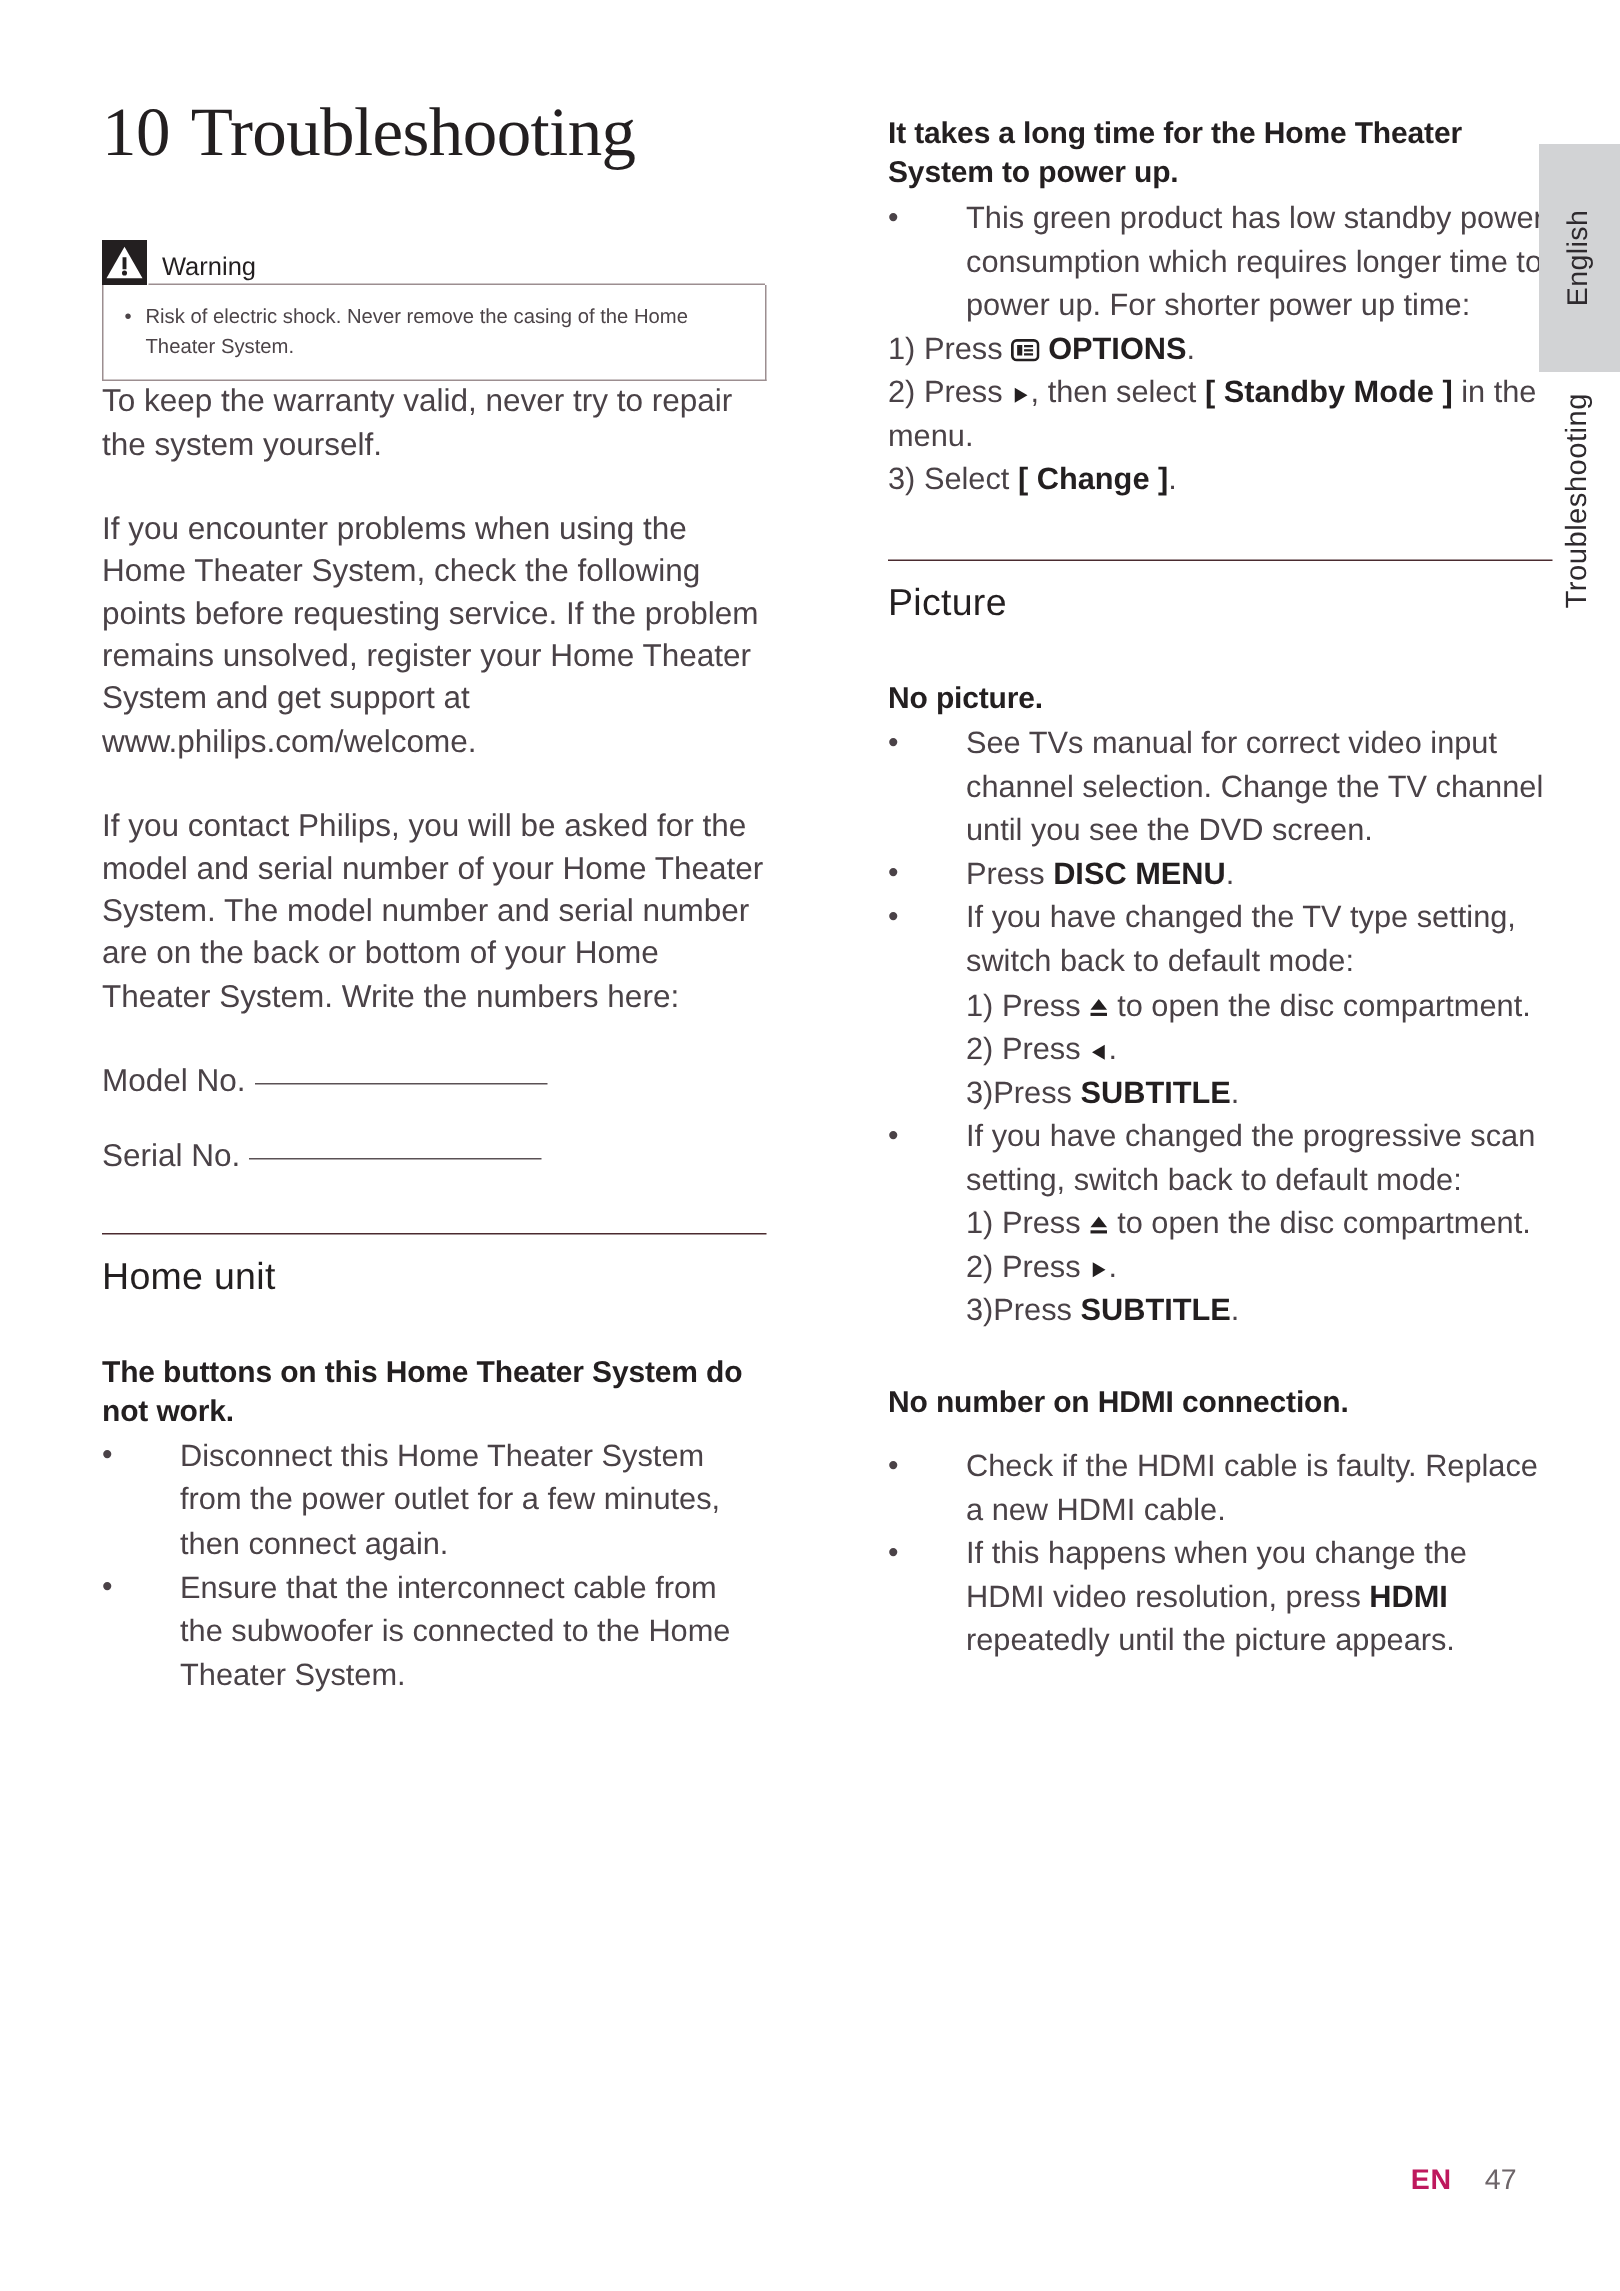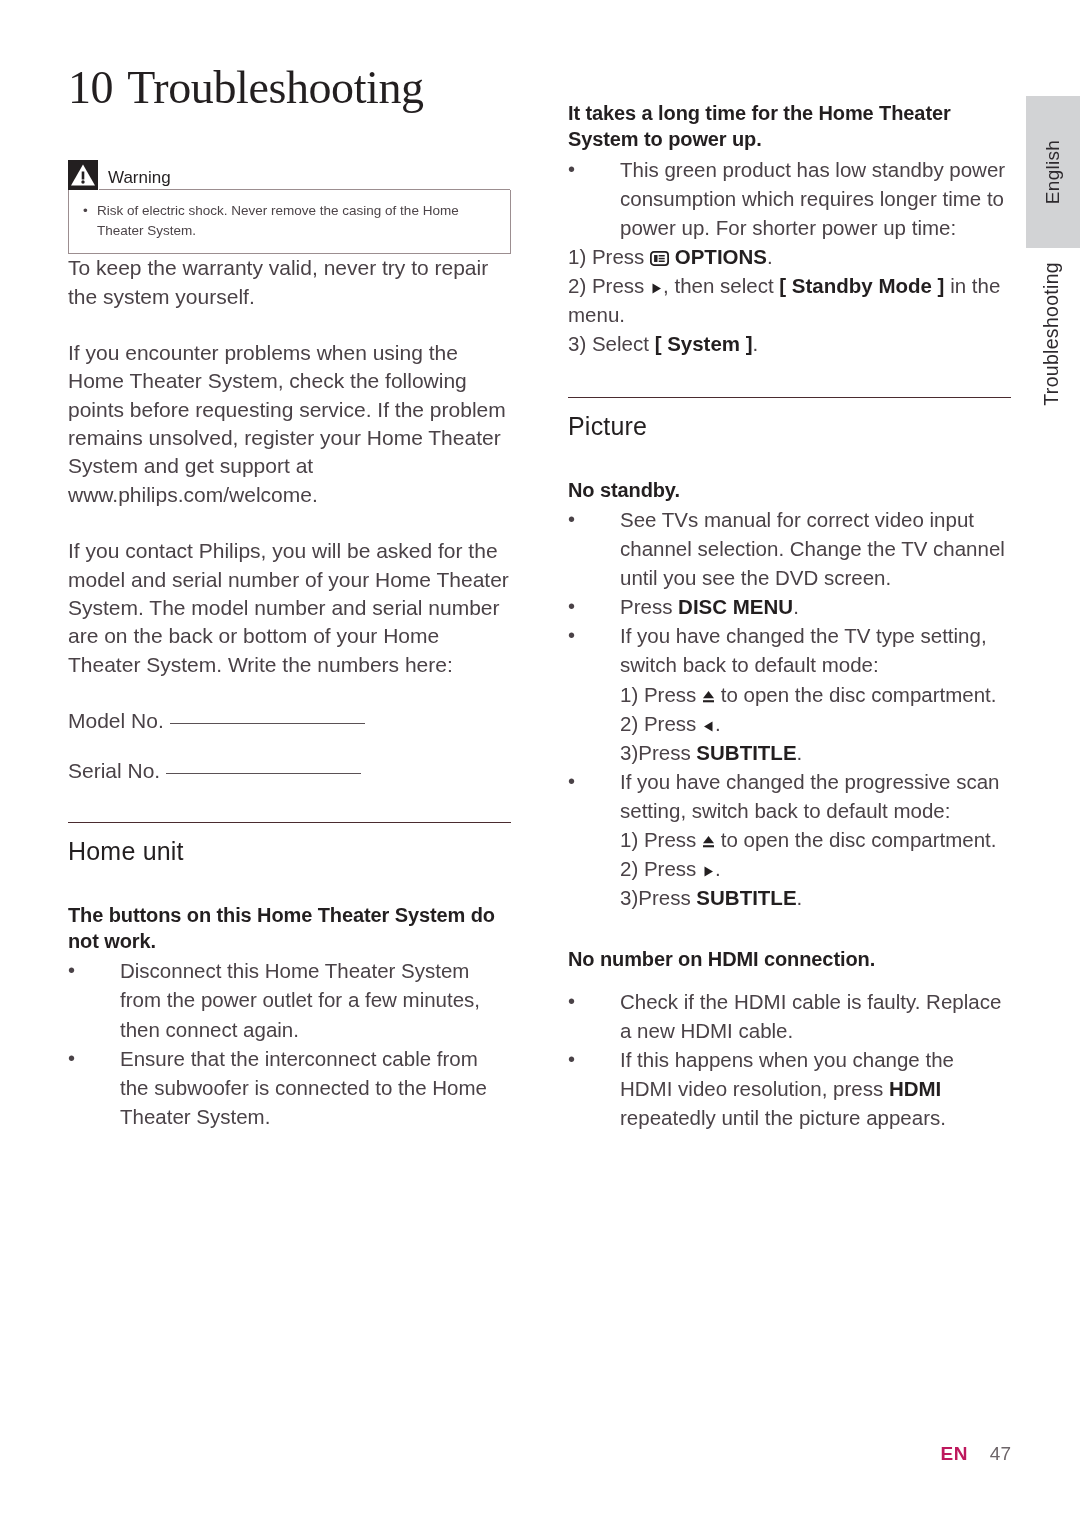--- a/index.html
+++ b/index.html
@@ -69,24 +69,23 @@
     height: 1527px;
   }
   #col-left {
     position: absolute;
     left: 68px;
     top: 64px;
     width: 443px;
   }
   #col-right {
     position: absolute;
-    left: 568px;
+    left: 592px;
     top: 76px;
     width: 443px;
-    margin-top: 24px;
   }
 
   
   #chapter-title {
     font-size: 46px;
     font-weight: 400;
     color: #231f20;
     letter-spacing: -0.4px;
     margin: 0 0 48px 0;
     line-height: 1.05;
@@ -340,28 +339,28 @@
         <span class="ico">
           <svg width="13" height="13" viewBox="0 0 13 13">
               <polygon points="2.5,1.5 11,6.5 2.5,11.5" fill="#231f20"></polygon>
             </svg>
         </span><span>, then select</span>
         <span class="kw">[ Standby Mode ]</span><span> in the menu.</span>
       </li>
       <li class="step">
         <span>3)</span>
         <span>Select</span>
-        <span class="kw">[ System ]</span><span>.</span>
+        <span class="kw">[ Change ]</span><span>.</span>
       </li>
     </ol>
 
     <div class="sec-rule" style="margin-top:38px;"></div>
     <h2 class="sec-title">Picture</h2>
 
-    <h3 class="sub">No standby.</h3>
+    <h3 class="sub">No picture.</h3>
     <ul class="blist">
       <li>
         <span class="bdot">•</span>
         <span class="btxt">See TVs manual for correct video input channel selection. Change the TV channel until you see the DVD screen.</span>
       </li>
       <li>
         <span class="bdot">•</span>
         <span class="btxt"><span>Press </span><span class="kw">DISC MENU</span><span>.</span></span>
       </li>
       <li>

